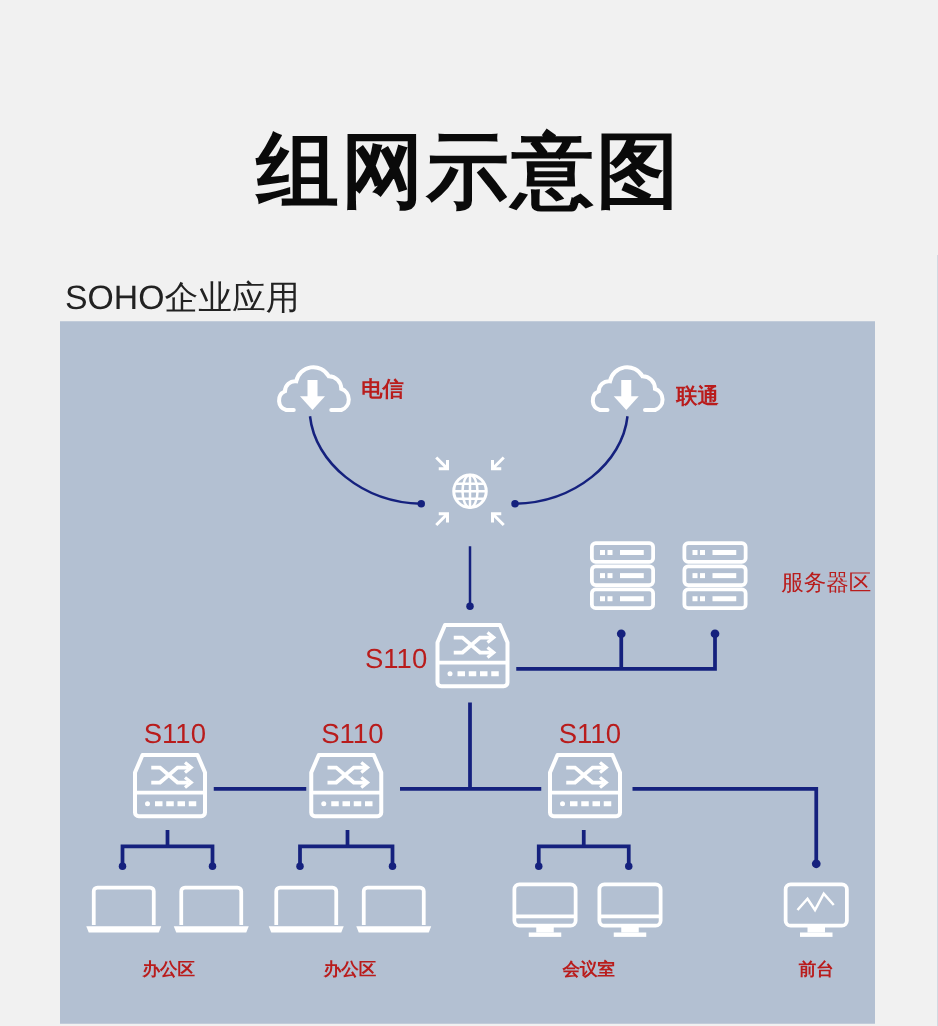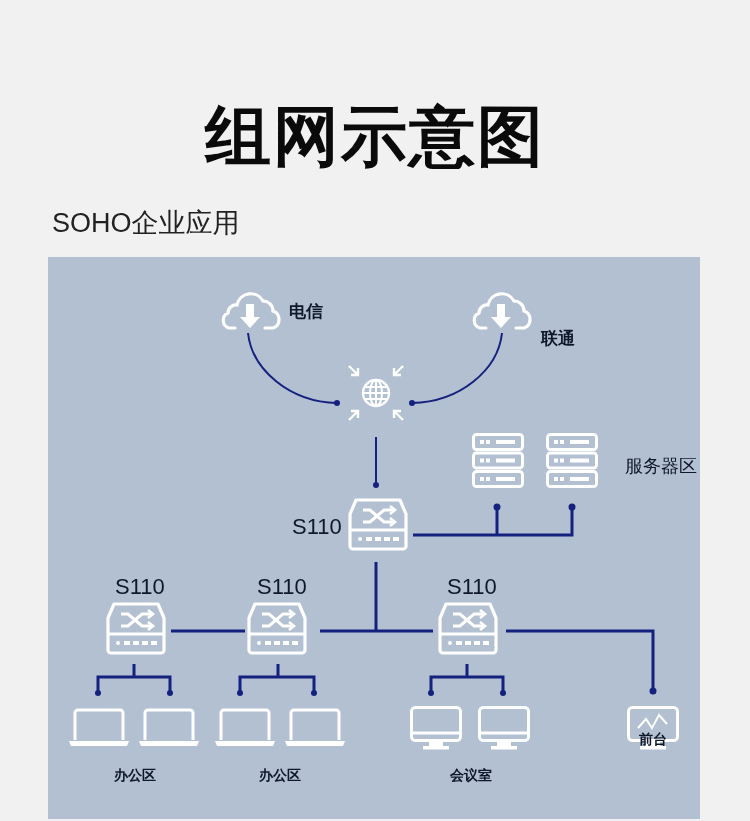--- a/index.html
+++ b/index.html
@@ -7,29 +7,29 @@
     width:750px; height:821px; overflow:hidden;
     background:#f1f1f1;
     font-family:"DejaVu Sans", sans-serif;
     position:relative;
   }
   .title {
     position:absolute; left:0; top:92px; width:750px; text-align:center;
     font-size:66px; font-weight:bold; color:#0a0a0a; letter-spacing:2px;
   }
   .subtitle {
-    position:absolute; left:52px; top:205px;
+    position:absolute; left:52px; top:220px;
     font-size:27px; color:#222; font-family:"Liberation Sans", sans-serif;
   }
   .panel {
     position:absolute; left:48px; top:257px; width:652px; height:562px;
     background:#b3c0d2;
   }
   svg.net { position:absolute; left:0; top:0; width:750px; height:821px; }
-  .lbl { position:absolute; color:#0f172a; font-family:"Liberation Sans", sans-serif; white-space:nowrap; }
+  .lbl { position:absolute; color:#b91c1c; font-family:"Liberation Sans", sans-serif; white-space:nowrap; }
   .lbl.big { font-size:17px; font-weight:bold; }
   .lbl.sw { font-size:22px; }
   .lbl.sm { font-size:14px; font-weight:bold;text-align:right; }
 </style>
 </head>
 <body>
 
 <div class="title">组网示意图</div>
 <div class="subtitle">SOHO企业应用</div>
 
@@ -158,22 +158,22 @@
   <use href="#laptop" x="69" y="709"></use>
   <use href="#laptop" x="139" y="709"></use>
   <use href="#laptop" x="215" y="709"></use>
   <use href="#laptop" x="285" y="709"></use>
   <use href="#monitor" x="410" y="706"></use>
   <use href="#monitor" x="478" y="706"></use>
   <use href="#monitor2" x="627" y="706"></use>
 </svg>
 
 <div class="lbl big" style="left:289px;top:300px;">电信</div>
-<div class="lbl big" style="left:541px;top:305px;margin-top:22px;">联通</div>
+<div class="lbl big" style="left:541px;top:305px;">联通</div>
 <div class="lbl big" style="left:609px;top:454px;font-weight:normal;font-size:18px;margin-left:16px;">服务器区</div>
 <div class="lbl sw" style="left:292px;top:514px;">S110</div>
 <div class="lbl sw" style="left:115px;top:574px;">S110</div>
 <div class="lbl sw" style="left:257px;top:574px;">S110</div>
 <div class="lbl sw" style="left:447px;top:574px;">S110</div>
 <div class="lbl sm" style="left:114px;top:767px;">办公区</div>
 <div class="lbl sm" style="left:259px;top:767px;">办公区</div>
 <div class="lbl sm" style="left:450px;top:767px;font-family:Liberation Mono, monospace;">会议室</div>
-<div class="lbl sm" style="left:639px;top:731px;">前台</div>
+<div class="lbl sm" style="left:639px;top:767px;">前台</div>
 
 </body></html>

